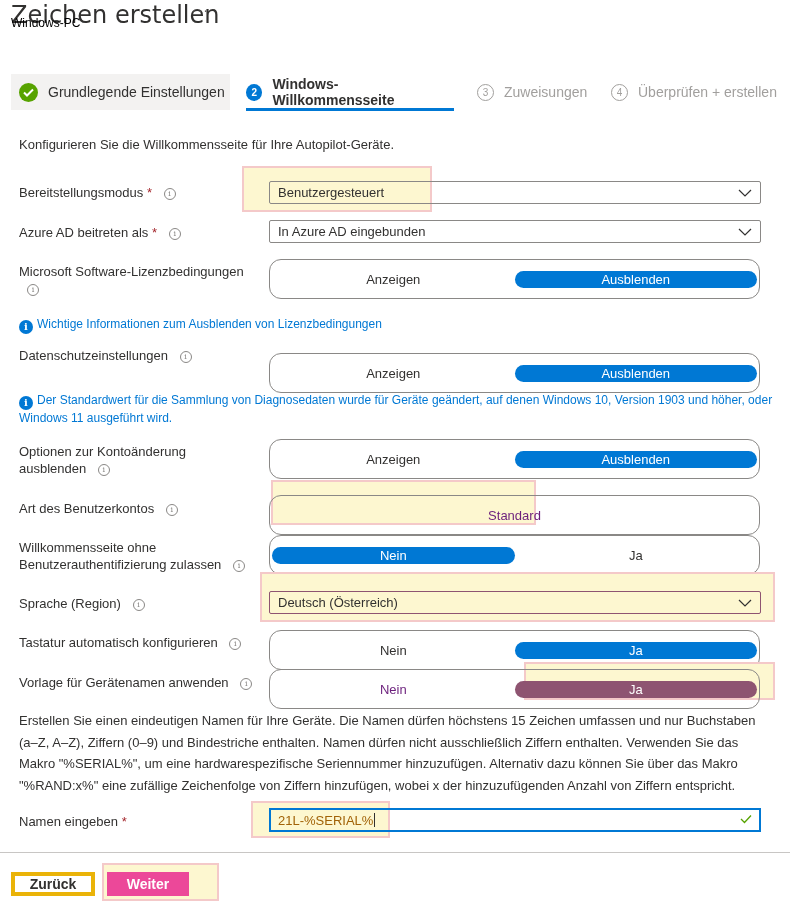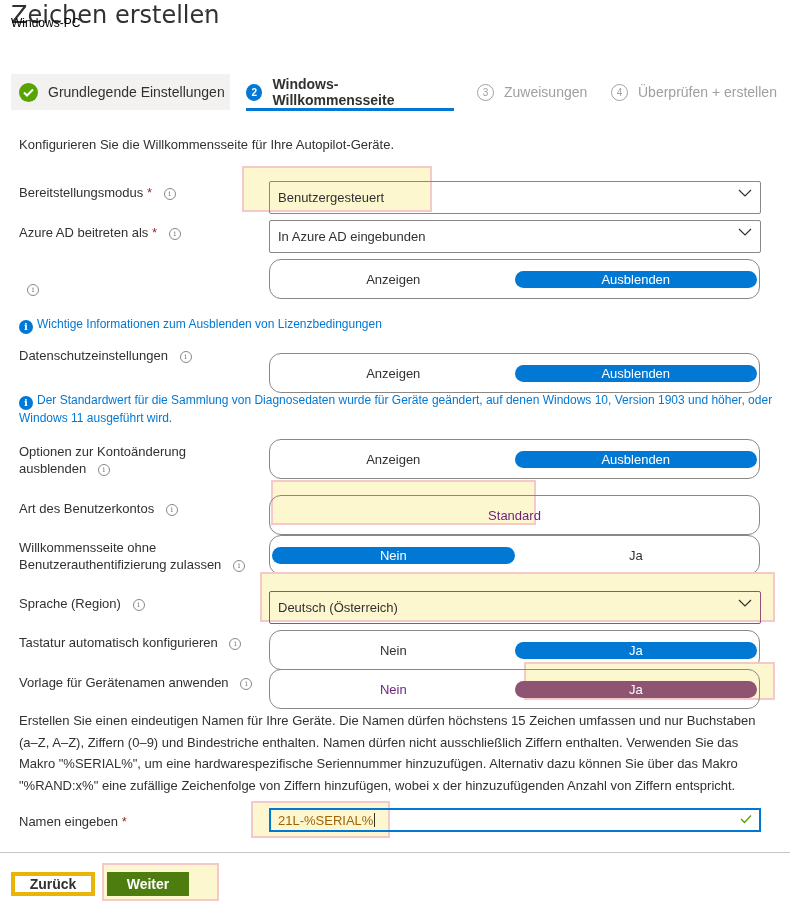--- a/index.html
+++ b/index.html
@@ -32,21 +32,21 @@
   .req { color: #a4262c; }
   .info-i {
     display: inline-flex; width: 12px; height: 12px; border: 1px solid #8a8886; border-radius: 50%;
     font-size: 8px; color: #8a8886; align-items: center; justify-content: center; margin-left: 8px; vertical-align: middle;
     font-family: "DejaVu Serif", serif;
   }
 
   .highlight { background: #fdf7d0; border: 2px solid #f4c9c9; }
 
   .dropdown {
-    left: 269px; width: 492px; height: 33px; border: 1px solid #8a8886; border-radius: 2px; background: transparent;
+    left: 269px; width: 492px; height: 23px; border: 1px solid #8a8886; border-radius: 2px; background: transparent;
     display: flex; align-items: center; padding-left: 8px; font-size: 13px; color: #323130;
   }
   .dropdown .chev { position: absolute; right: 8px; top: 1px; font-size: 12px; color: #323130; }
   .chev svg { display: block; }
 
   .toggle {
     left: 269px; width: 491px; height: 40px; border: 1px solid #8a8886; border-radius: 12px; background: transparent;
     display: flex; align-items: center; padding: 2px;
   }
   .toggle .opt { flex: 1; text-align: center; font-size: 13px; line-height: 17px; height: 17px; border-radius: 9px; color: #323130; }
@@ -69,21 +69,21 @@
   }
   .caret { display: inline-block; width: 1px; height: 14px; background: #323130; margin-left: 1px; vertical-align: middle; }
   .valid-check { position: absolute; right: 6px; top: 2px; }
 
   .divider { left: 0; top: 852px; width: 790px; height: 1px; background: #c8c6c4; }
   .btn-back {
     left: 11px; top: 872px; width: 84px; height: 24px; border: 4px solid #eab308; background: #fff;
     font-size: 14px; font-weight: bold; color: #323130; display: flex; align-items: center; justify-content: center;
   }
   .btn-next {
-    left: 107px; top: 872px; width: 82px; height: 24px; background: #4d7c0f; color: #fff;
+    left: 107px; top: 872px; width: 82px; height: 24px; background: #ec4899; color: #fff;
     font-size: 14px; font-weight: bold; display: flex; align-items: center; justify-content: center;
   }
 </style>
 </head>
 <body>
 
 <div class="abs title">Zeichen erstellen</div>
 <div class="abs ellipsis">···</div>
 <div class="abs subtitle">Windows-PC</div>
 
@@ -134,21 +134,21 @@
 <div class="abs dropdown" style="top:220px;">
   <span>In Azure AD eingebunden</span>
   <span class="chev">
     <svg width="14" height="20" viewBox="0 0 14 20">
         <path d="M1 7 L7 13 L13 7" stroke="#323130" stroke-width="1.2" fill="none"></path>
       </svg>
   </span>
 </div>
 
 <div class="abs label" style="top:263px;">
-  <br>
+  <span>Microsoft Software-Lizenzbedingungen</span><br>
   <span class="info-i" style="margin-left:8px;">i</span>
 </div>
 <div class="abs toggle" style="top:259px;">
   <span class="opt">Anzeigen</span>
   <span class="opt on">Ausblenden</span>
 </div>
 <div class="abs infomsg" style="top:316px;">
   <span class="info-filled">i</span><span>Wichtige Informationen zum Ausblenden von Lizenzbedingungen</span>
 </div>
 

